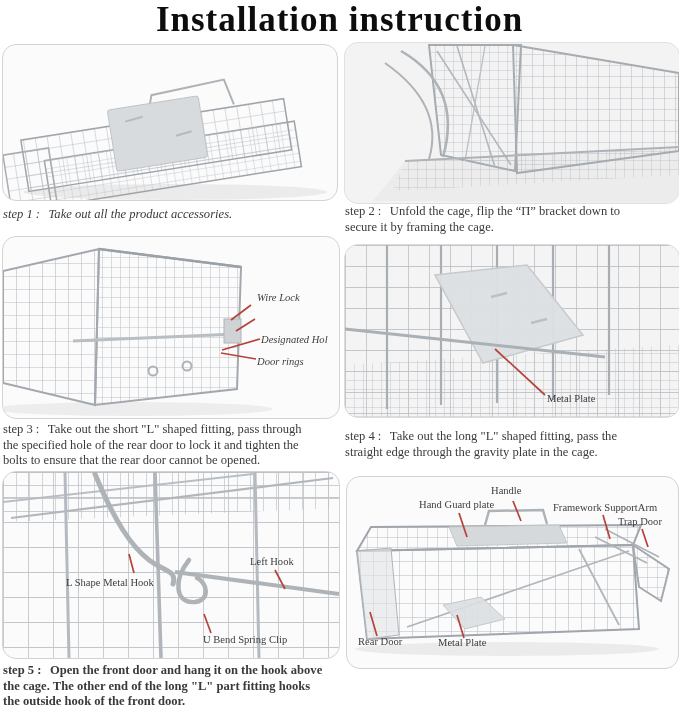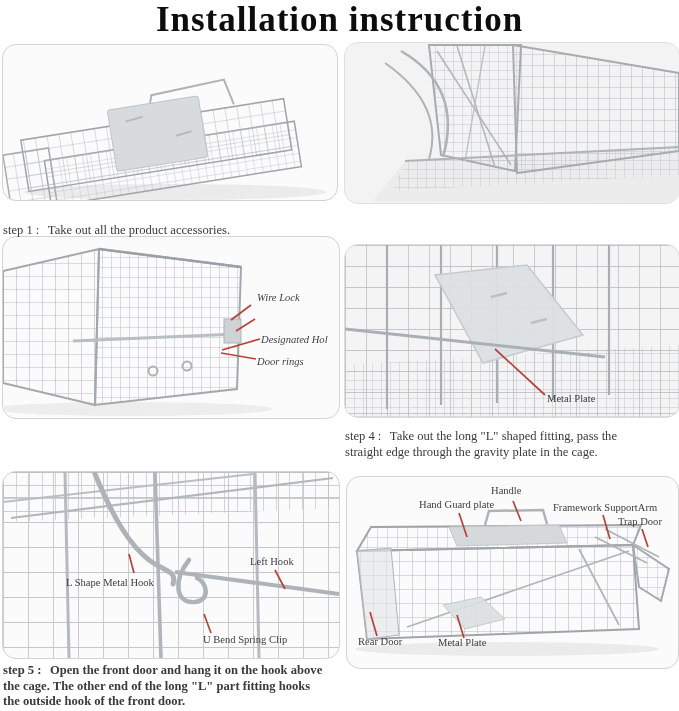--- a/index.html
+++ b/index.html
@@ -183,25 +183,34 @@
       <line class="red" x1="110" y1="138" x2="117" y2="161"></line>
     </svg>
     <div class="lbl" style="left:144px;top:7px;">Handle</div>
     <div class="lbl" style="left:72px;top:21px;">Hand Guard plate</div>
     <div class="lbl" style="left:206px;top:24px;">Framework SupportArm</div>
     <div class="lbl" style="left:271px;top:38px;">Trap Door</div>
     <div class="lbl" style="left:11px;top:158px;">Rear Door</div>
     <div class="lbl" style="left:91px;top:159px;">Metal Plate</div>
   </div>
 
-  <div class="cap" style="left:3px;top:222px;width:336px;">
+  <div class="cap" style="left:3px;top:206px;width:336px;font-style:italic;">
     <div class="capline"><span class="step">step 1 :</span><span>Take out all the product accessories.</span></div>
   </div>
 
-
+  <div class="cap" style="left:345px;top:203px;width:334px;">
+    <div class="capline"><span class="step">step 2 :</span><span>Unfold the cage, flip the  “Π”  bracket down to</span></div>
+    <div class="capline">secure it by framing the cage.</div>
+  </div>
+
+  <div class="cap" style="left:3px;top:421px;width:336px;">
+    <div class="capline"><span class="step">step 3 :</span><span>Take out the short "L" shaped fitting, pass through</span></div>
+    <div class="capline">the specified hole of the rear door to lock it and tighten the</div>
+    <div class="capline">bolts to ensure that the rear door cannot be opened.</div>
+  </div>
 
   <div class="cap" style="left:345px;top:428px;width:334px;">
     <div class="capline"><span class="step">step 4 :</span><span>Take out the long "L" shaped fitting, pass the</span></div>
     <div class="capline">straight edge through the gravity plate in the cage.</div>
   </div>
 
   <div class="cap" style="left:3px;top:662px;width:336px;font-weight:bold;">
     <div class="capline"><span class="step">step 5 :</span><span>Open the front door and hang it on the hook above</span></div>
     <div class="capline">the cage. The other end of the long "L" part fitting hooks</div>
     <div class="capline">the outside hook of the front door.</div>

